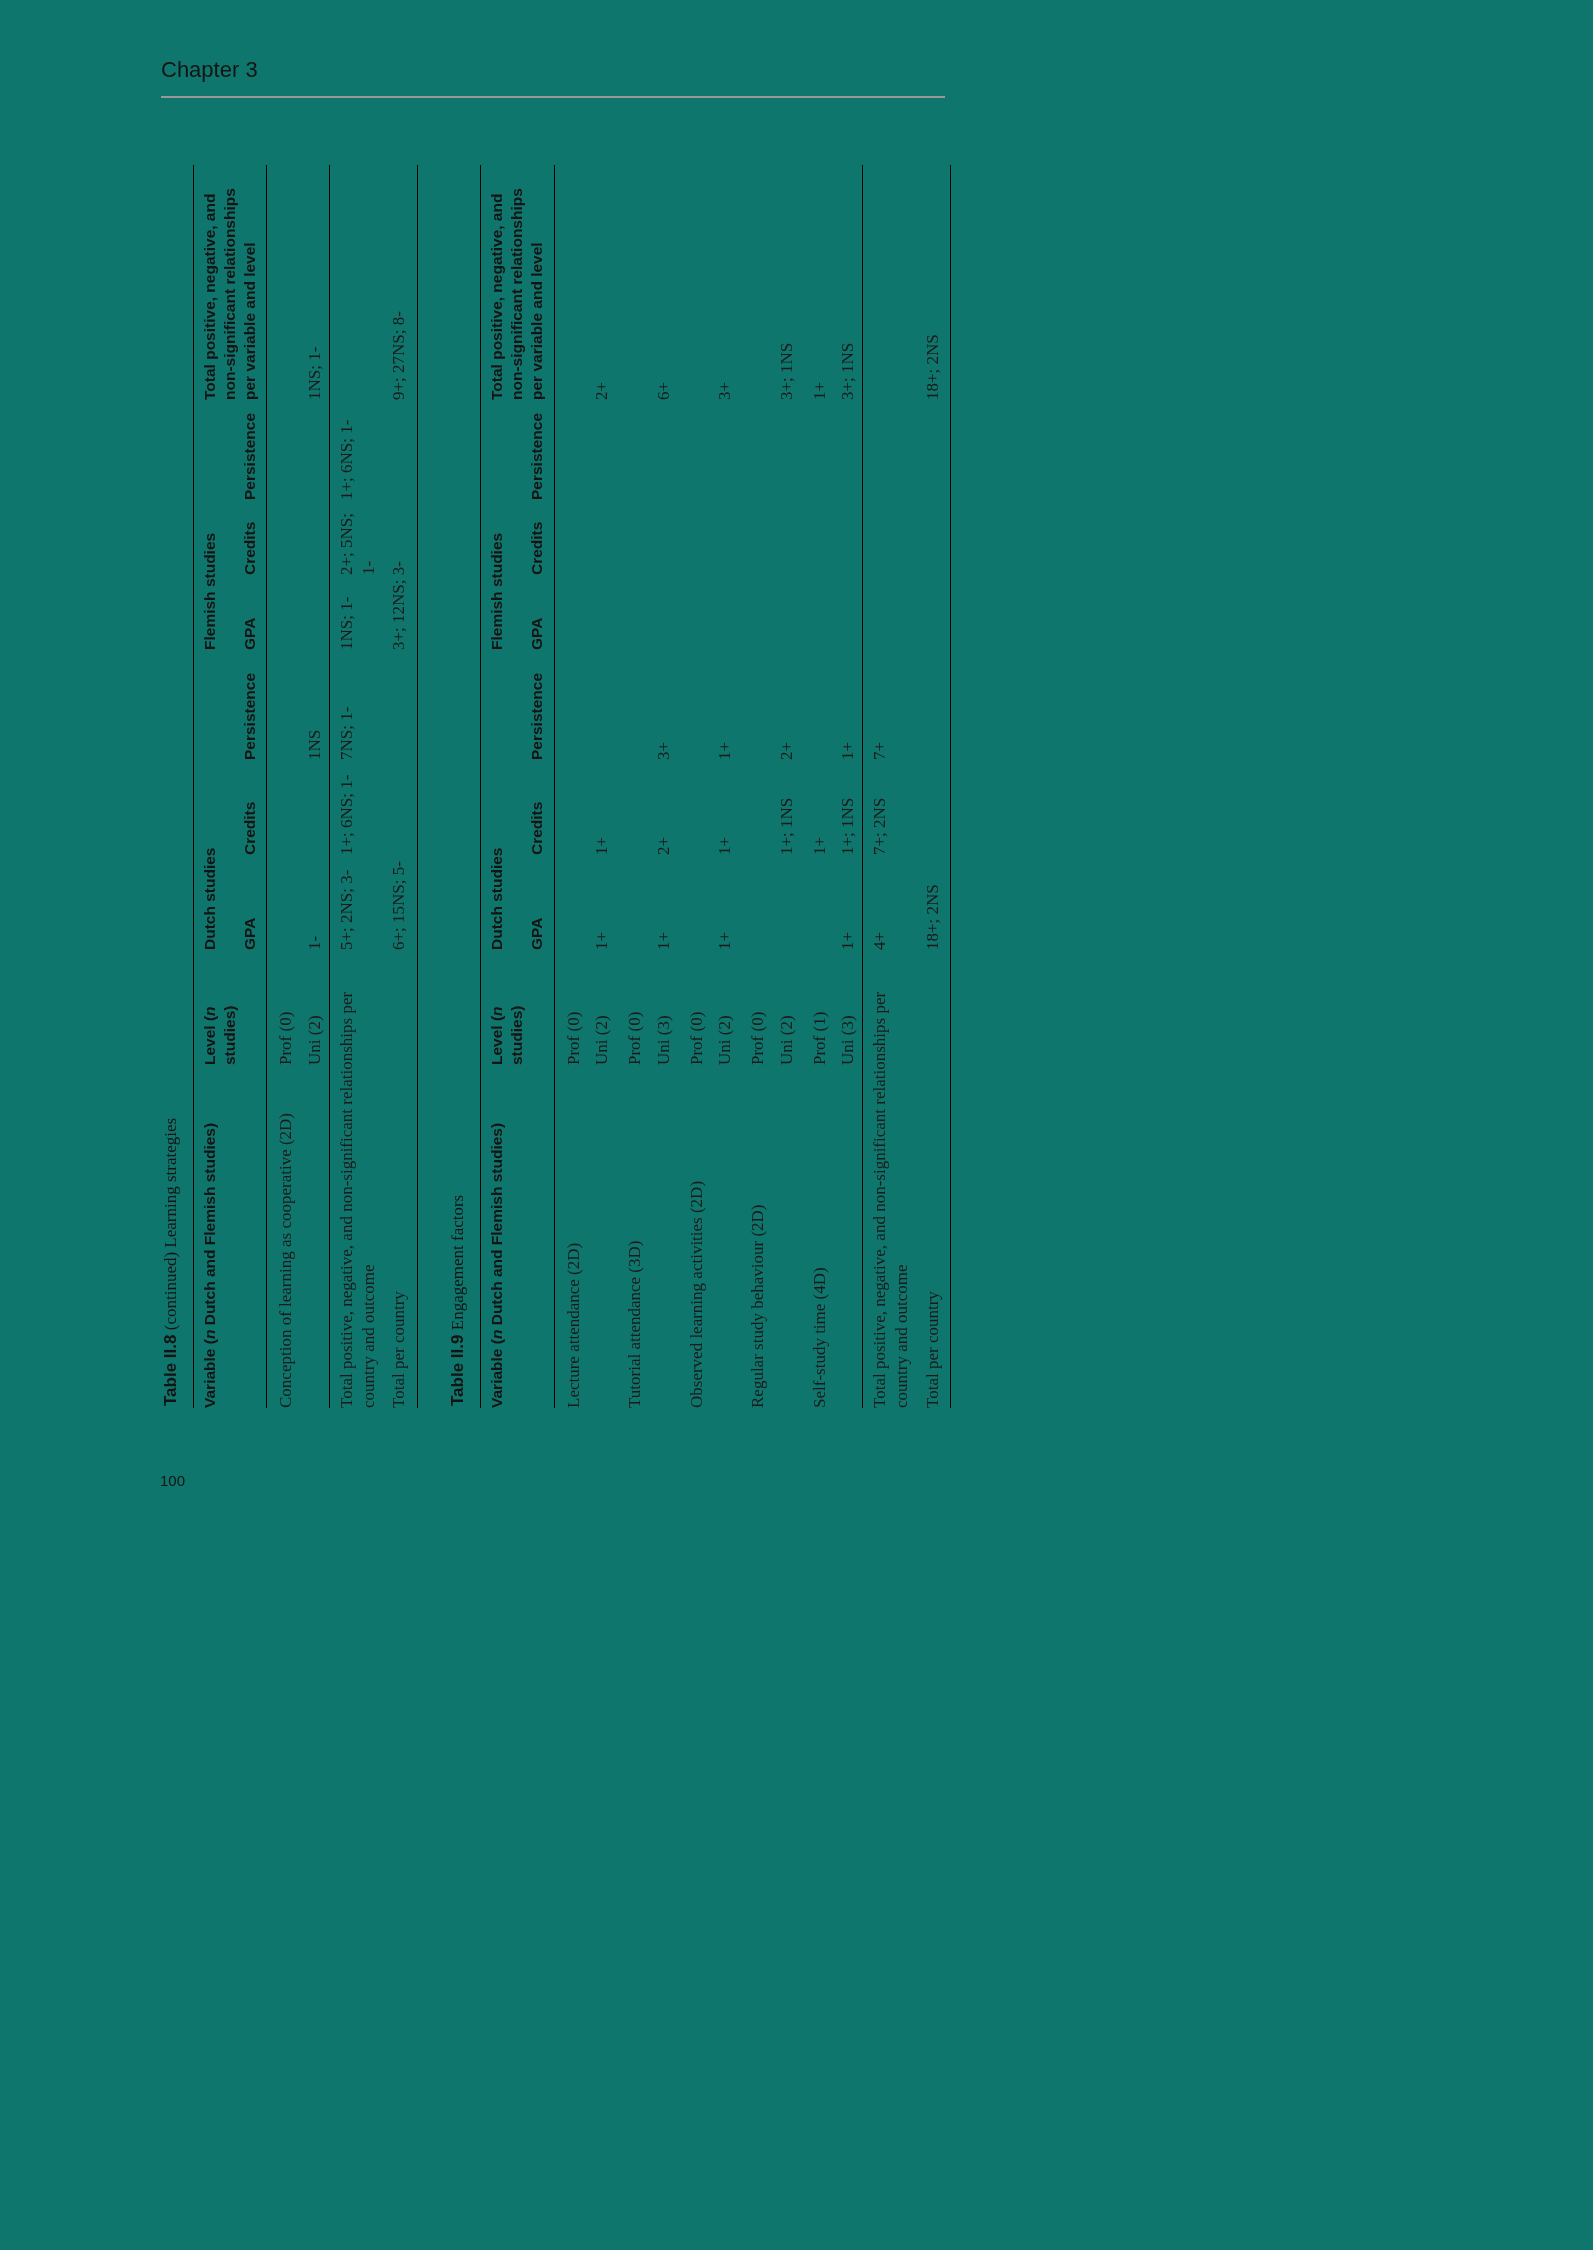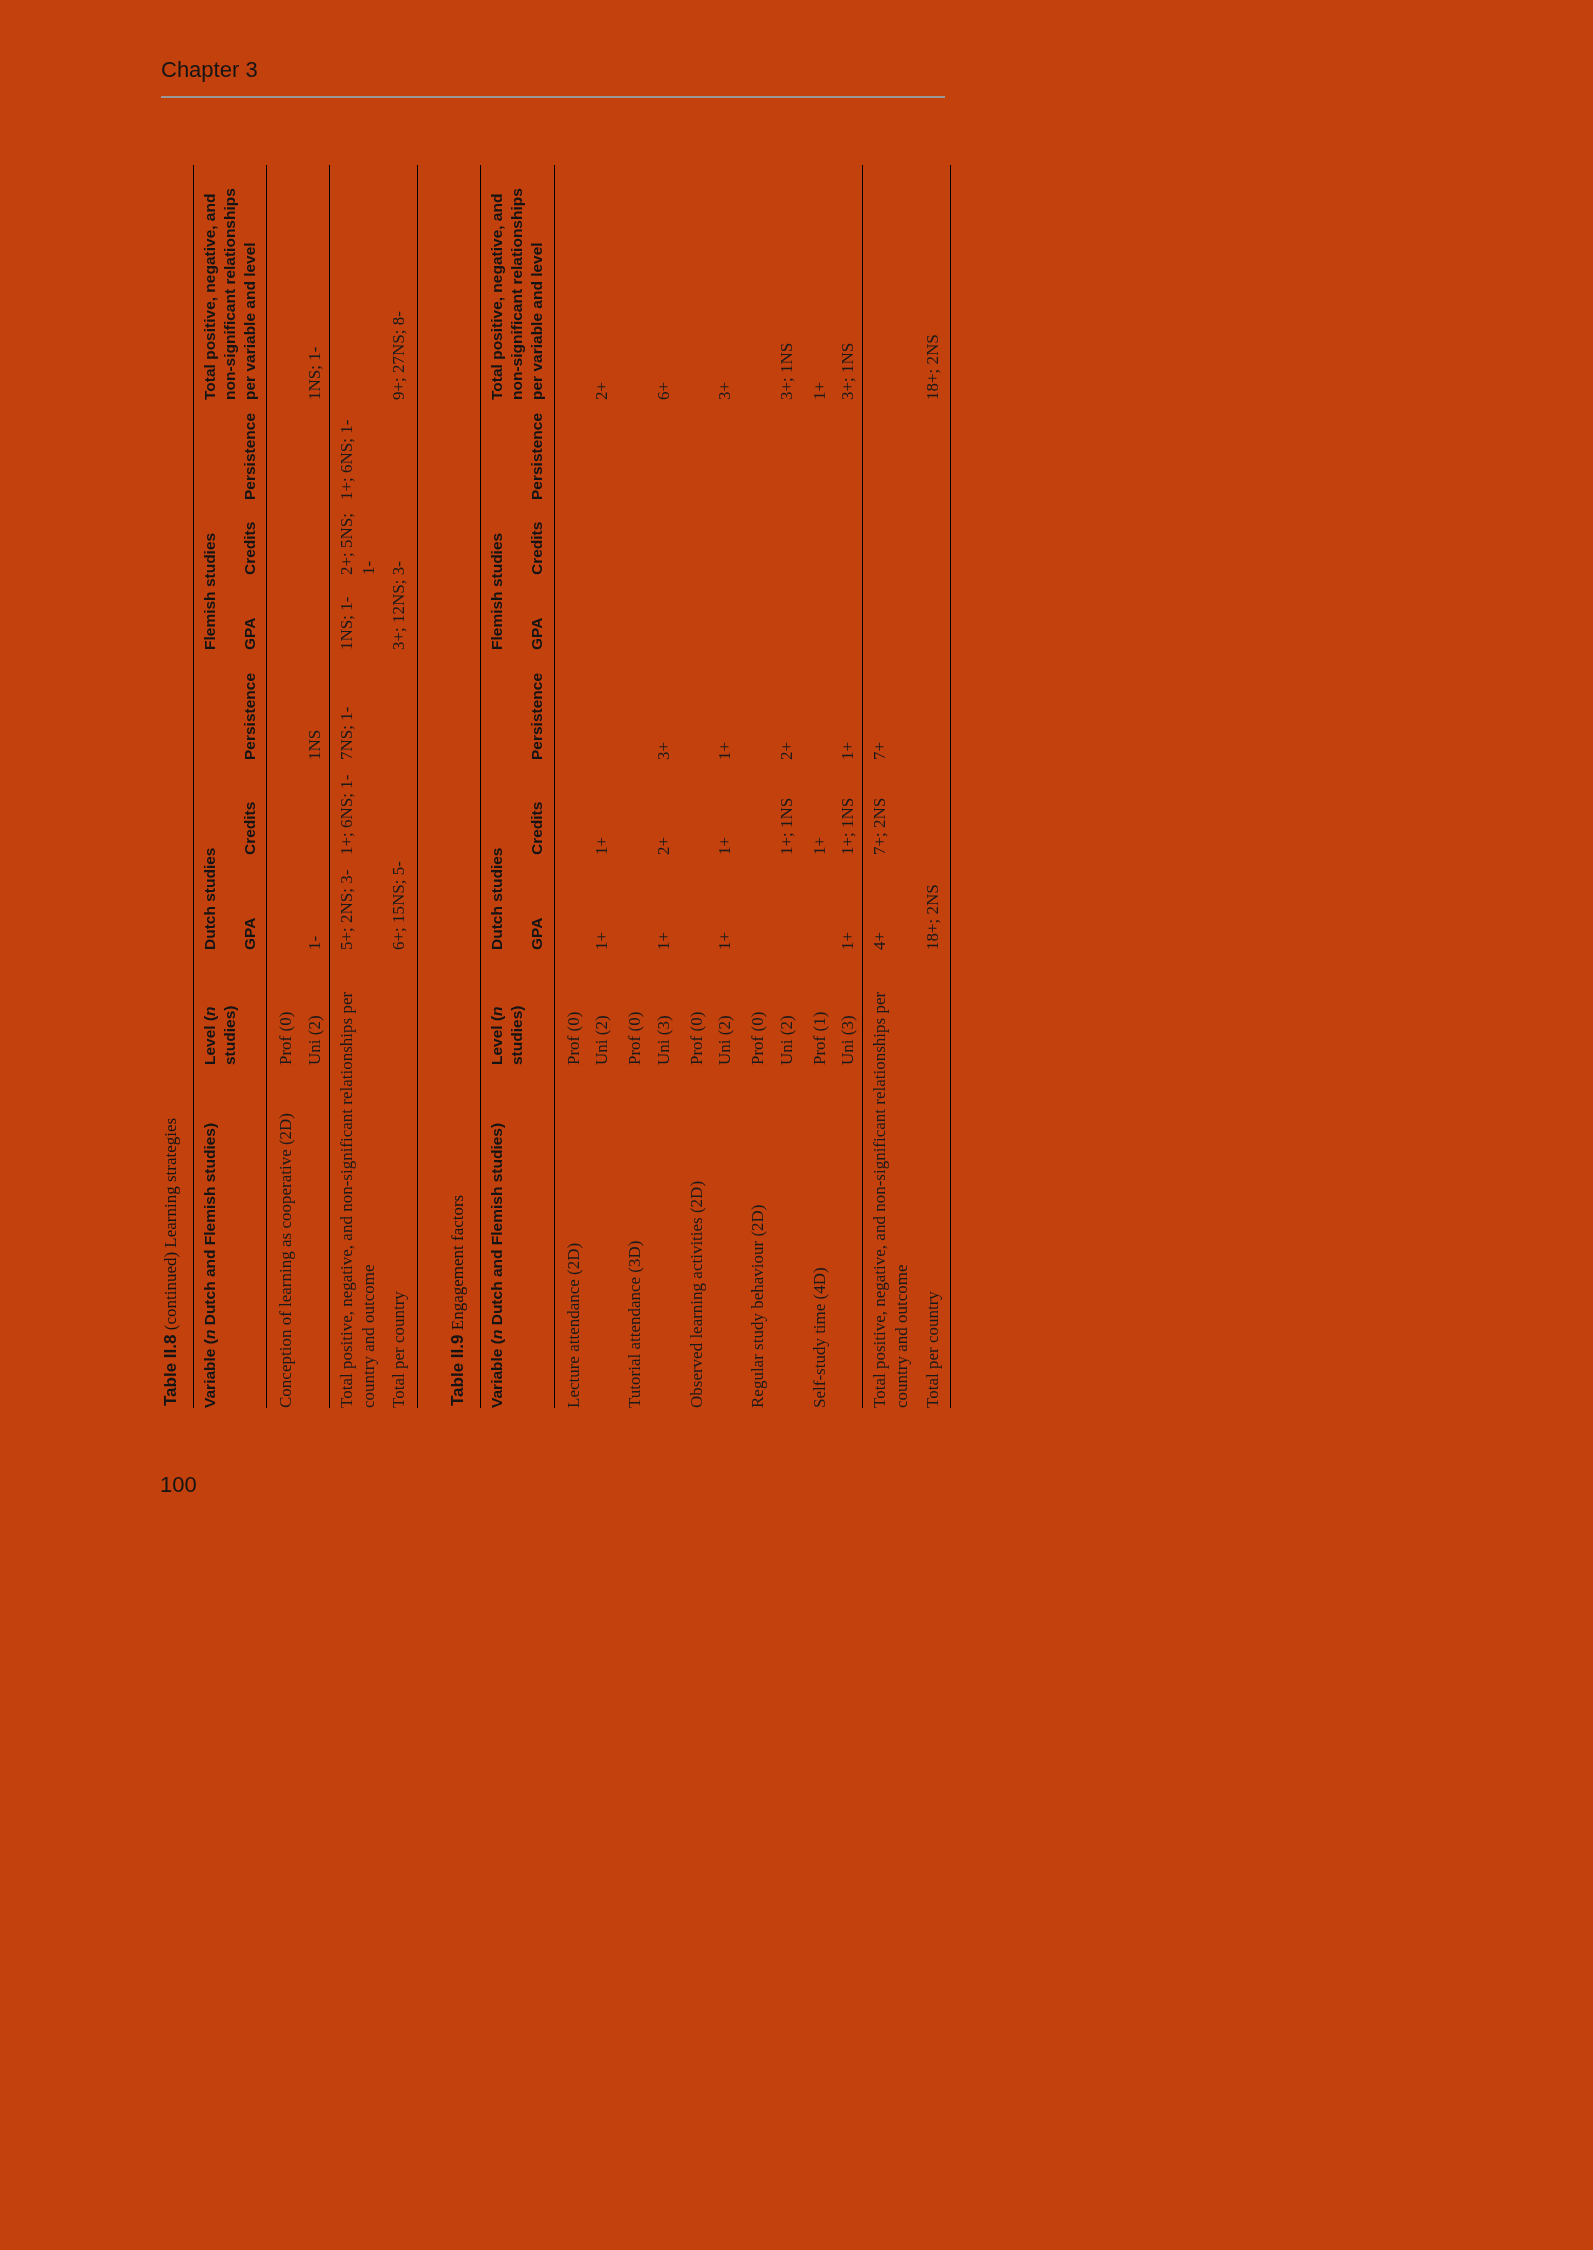--- a/index.html
+++ b/index.html
@@ -1,31 +1,31 @@
 <!DOCTYPE html>
 <html><head>
 <meta charset="utf-8">
 <style>
   * { box-sizing: border-box; }
   html,body { margin:0; padding:0; background:#ffffff; }
   .page {
-    position:relative; width:1593px; height:2250px; background:#c2410c;
+    position:relative; width:1593px; height:2250px; background:#0f766e;
     color:#1a1a1a; font-family:"Liberation Serif", serif; overflow:hidden;
   }
   .chapter-heading {
     position:absolute; left:161px; top:57px;
     font-family:"Liberation Sans", sans-serif; font-size:22px; color:#141414;
   }
   .chapter-rule {
     position:absolute; left:161px; top:96px; width:784px; height:0;
     border-top:2px solid #989898;
   }
   .page-number {
     position:absolute; left:160px; top:1472px;
-    font-family:"Liberation Sans", sans-serif; font-size:22px; color:#141414;
+    font-family:"Liberation Sans", sans-serif; font-size:15px; color:#141414;
   }
   
   .rotated-block {
     position:absolute; left:161px; top:1408px; width:1243px; height:840px;
     transform:rotate(-90deg); transform-origin:0 0;
   }
   .tbl-caption { font-size:17px; margin:0 0 12px 2px; color:#141414; }
   .tbl-caption.second { margin-top:30px; }
   .cap-label { font-family:"Liberation Sans", sans-serif; font-weight:700; }
   table.data {

